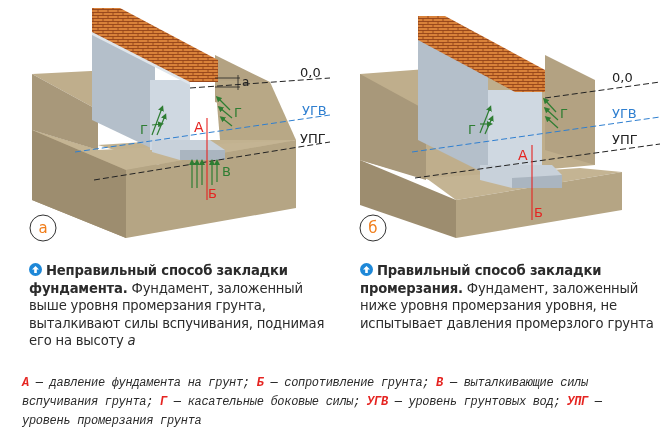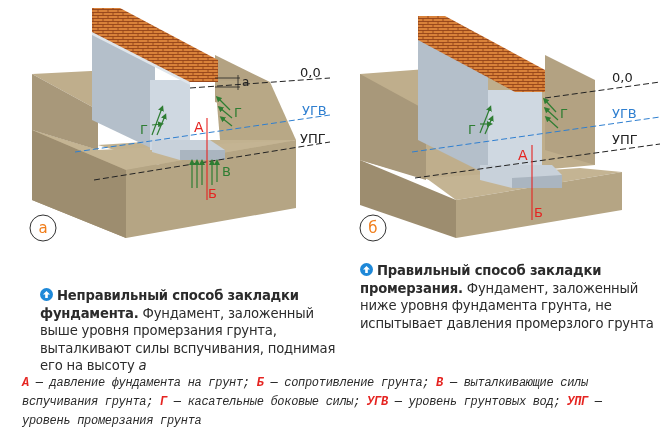--- a/index.html
+++ b/index.html
@@ -1,21 +1,21 @@
 <!DOCTYPE html>
 <html><head>
 <meta charset="utf-8">
 <style>
   html, body { margin: 0; padding: 0; background: #ffffff; }
   body { width: 661px; height: 439px; position: relative; overflow: hidden; font-family: "DejaVu Sans", sans-serif; }
   .diagram { position: absolute; top: 0; width: 330px; height: 250px; }
   #diag-a { left: 0; }
   #diag-b { left: 330px; }
   .caption { position: absolute; top: 262px; width: 300px; font-family: "DejaVu Sans", sans-serif; font-size: 13.2px; line-height: 17.6px; color: #2b2b2b; letter-spacing: -0.2px; }
-  #cap-a { left: 40px; margin-top: 25px; }
+  #cap-a { left: 29px; }
   #cap-b { left: 360px; }
   .caption b { font-weight: bold; }
   .cap-icon { display: inline-block; width: 13px; height: 13px; border-radius: 50%; background: #1e88d8; vertical-align: -1px; margin-right: 4px; position: relative; }
   .cap-icon svg { position: absolute; left: 0; top: 0; }
   .legend { position: absolute; left: 22px; top: 374px; width: 630px; font-family: Liberation Mono, monospace; font-style: italic; font-size: 12px; line-height: 19px; color: #2b2b2b; letter-spacing: -0.3px; }
   .legend .k { color: #e52421; font-weight: bold; font-style: italic; }
   .lbl-text { font-family: "DejaVu Sans", sans-serif; }
 </style>
 </head>
 <body>
@@ -162,18 +162,18 @@
 </svg>
 
 <div id="cap-a" class="caption">
   <span class="cap-icon"><svg width="13" height="13" viewBox="0 0 13 13">
         <path d="M6.5 3 L10 6.5 H7.8 V10 H5.2 V6.5 H3 Z" fill="#fff"></path>
       </svg></span><b>Неправильный способ закладки фундамента.</b><span> Фундамент, заложенный выше уровня промерзания грунта, выталкивают силы вспучивания, поднимая его на высоту </span><i>а</i>
 </div>
 <div id="cap-b" class="caption">
   <span class="cap-icon"><svg width="13" height="13" viewBox="0 0 13 13">
         <path d="M6.5 3 L10 6.5 H7.8 V10 H5.2 V6.5 H3 Z" fill="#fff"></path>
-      </svg></span><b>Правильный способ закладки промерзания.</b><span> Фундамент, заложенный ниже уровня фундамента грунта, не испытывает давления промерзлого грунта</span>
+      </svg></span><b>Правильный способ закладки промерзания.</b><span> Фундамент, заложенный ниже уровня промерзания уровня, не испытывает давления промерзлого грунта</span>
 </div>
 
 <div class="legend">
   <span class="k">А</span><span> — давление фундамента на грунт; </span><span class="k">Б</span><span> — сопротивление грунта; </span><span class="k">В</span><span> — выталкивающие силы вспучивания грунта; </span><span class="k">Г</span><span> — касательные боковые силы; </span><span class="k">УГВ</span><span> — уровень грунтовых вод; </span><span class="k">УПГ</span><span> — уровень промерзания грунта</span>
 </div>
 
 </body></html>

